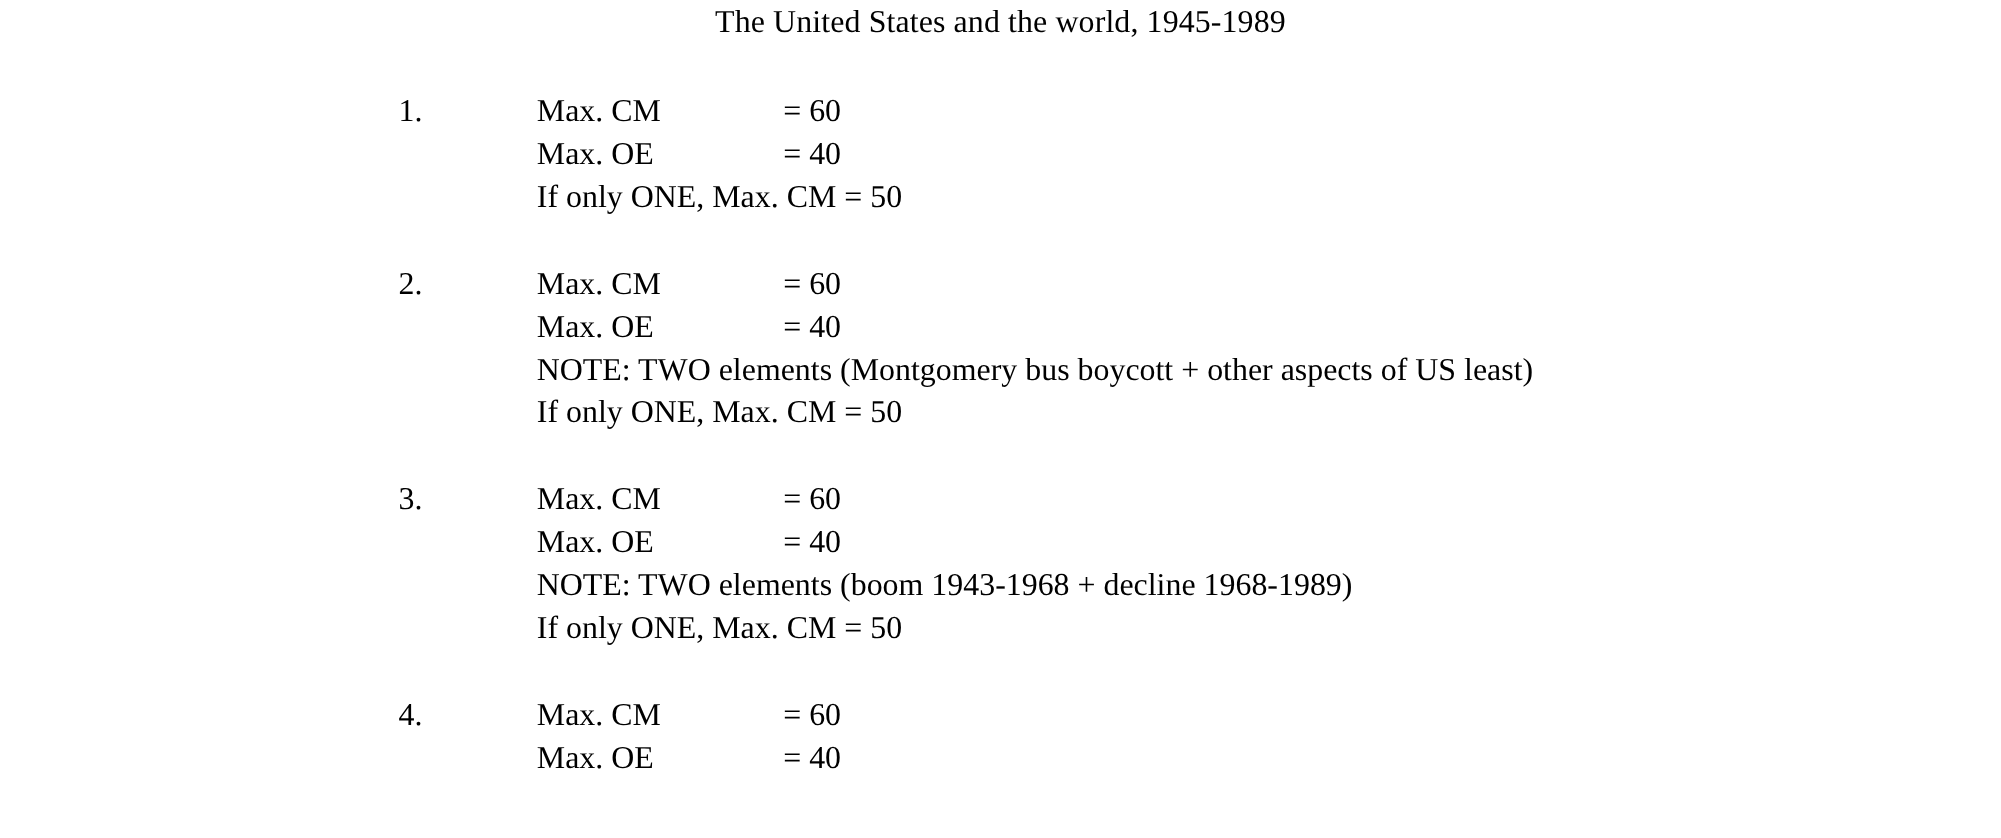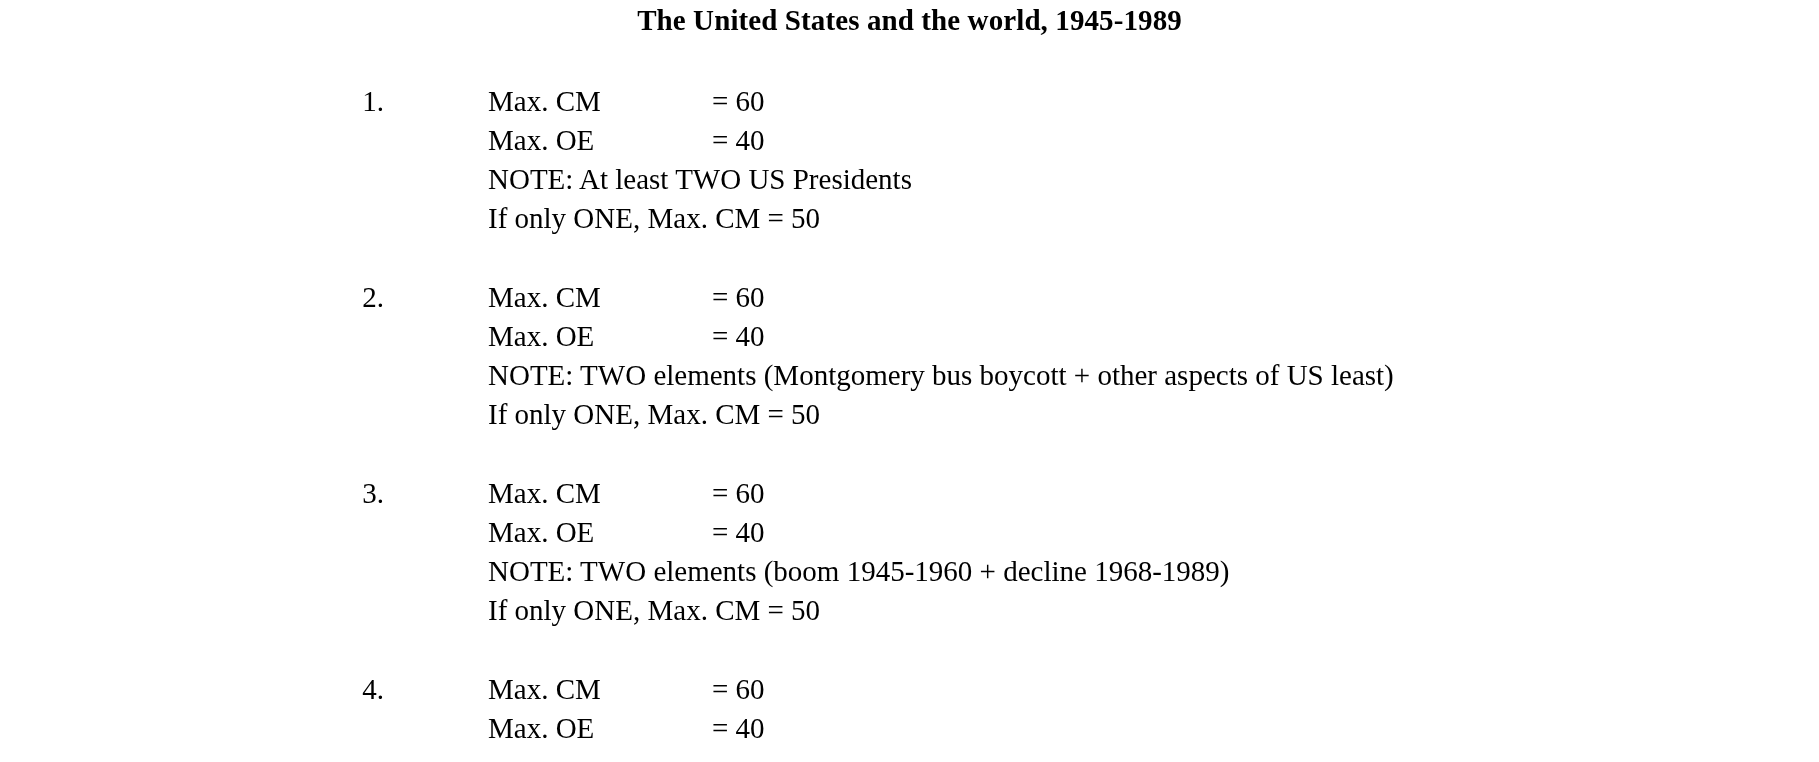--- a/index.html
+++ b/index.html
@@ -15,21 +15,21 @@
     overflow: hidden;
   }
   .page {
     position: relative;
     width: 1819px;
     height: 762px;
     box-sizing: border-box;
   }
   .doc-title {
     text-align: center;
-    font-weight: bold;
+    font-weight: normal;
     font-size: 29px;
     line-height: 1.25;
     margin: 0;
     padding-top: 2px;
     letter-spacing: 0.1px;
   }
   .items {
     margin-top: 44px;
     padding-left: 0;
   }
@@ -82,21 +82,20 @@
       <div class="item-number">1.</div>
       <div class="item-body">
         <div class="kv-row">
           <span class="kv-label">Max. CM</span>
           <span class="kv-value">= 60</span>
         </div>
         <div class="kv-row">
           <span class="kv-label">Max. OE</span>
           <span class="kv-value">= 40</span>
         </div>
-        <div class="note-line">NOTE: At least TWO US Presidents</div>
         <div class="cond-line">If only ONE, Max. CM = 50</div>
       </div>
     </div>
 
     <div class="item">
       <div class="item-number">2.</div>
       <div class="item-body">
         <div class="kv-row">
           <span class="kv-label">Max. CM</span>
           <span class="kv-value">= 60</span>
@@ -114,21 +113,21 @@
       <div class="item-number">3.</div>
       <div class="item-body">
         <div class="kv-row">
           <span class="kv-label">Max. CM</span>
           <span class="kv-value">= 60</span>
         </div>
         <div class="kv-row">
           <span class="kv-label">Max. OE</span>
           <span class="kv-value">= 40</span>
         </div>
-        <div class="note-line">NOTE: TWO elements (boom 1945-1960 + decline 1968-1989)</div>
+        <div class="note-line">NOTE: TWO elements (boom 1943-1968 + decline 1968-1989)</div>
         <div class="cond-line">If only ONE, Max. CM = 50</div>
       </div>
     </div>
 
     <div class="item">
       <div class="item-number">4.</div>
       <div class="item-body">
         <div class="kv-row">
           <span class="kv-label">Max. CM</span>
           <span class="kv-value">= 60</span>

